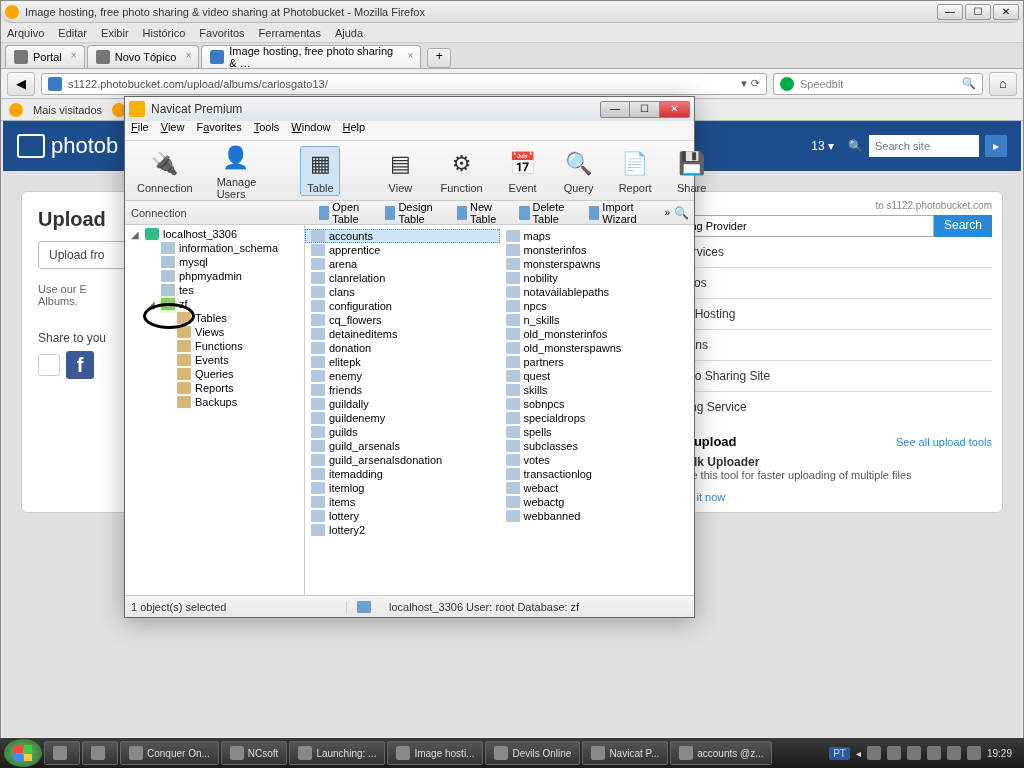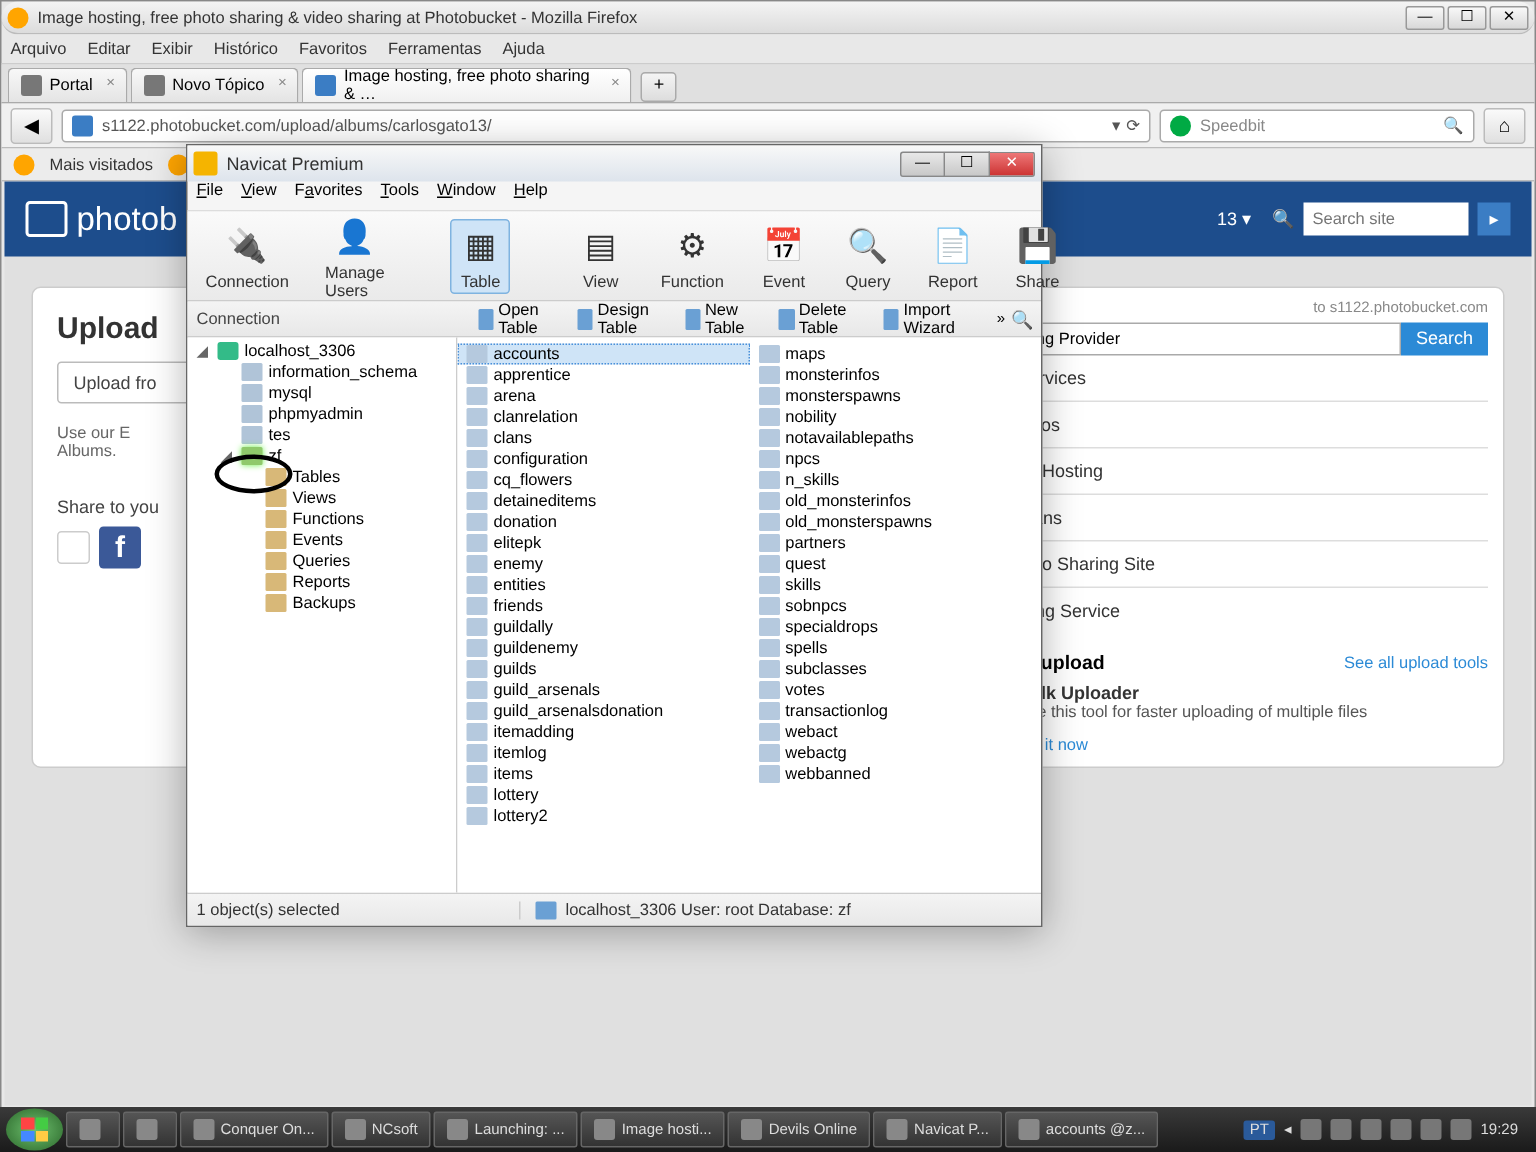--- a/index.html
+++ b/index.html
@@ -99,21 +99,21 @@
 .circle-mark { position: absolute; width: 52px; height: 26px; border: 3px solid #000; border-radius: 50%; pointer-events: none; }
 
 .nav-list { flex: 1; background: #fff; display: flex; padding: 4px 0; overflow: hidden; position: relative; }
 .list-col { flex: 1; display: flex; flex-direction: column; }
 .list-item { display: flex; align-items: center; gap: 4px; padding: 1px 6px; font-size: 11px; cursor: pointer; white-space: nowrap; }
 .list-item.sel { background: #cfe4f7; border: 1px dotted #4a90d9; padding: 0 5px; }
 .li-icon { width: 14px; height: 12px; background: #b5c9de; border-radius: 1px; flex-shrink: 0; }
 
 .nav-status { height: 22px; border-top: 1px solid #ccc; display: flex; align-items: center; font-size: 11px; color: #333; background: linear-gradient(#f4f4f4,#e8e8e8); }
 .nav-status .sl { width: 222px; padding-left: 6px; border-right: 1px solid #ccc; }
-.nav-status .sr { padding-left: 10px; display: flex; align-items: flex-start; gap: 6px; }
+.nav-status .sr { padding-left: 10px; display: flex; align-items: flex-start; gap: 18px; }
 .sr-ic { width: 14px; height: 12px; background: #6aa0d4; border-radius: 1px; }
 
 
 .taskbar { position: absolute; bottom: 0; left: 0; right: 0; height: 30px; background: linear-gradient(#3a3a3a,#1a1a1a); display: flex; align-items: center; padding: 0 4px; gap: 2px; }
 .startbtn { width: 38px; height: 28px; border-radius: 50%; background: radial-gradient(#6ec06e,#2a662a); display: flex; align-items: center; justify-content: center; cursor: pointer; }
 .start-flag { width: 18px; height: 16px; display: grid; grid-template: 1fr 1fr / 1fr 1fr; gap: 1px; }
 .start-flag span:nth-child(1){background:#f44;} .start-flag span:nth-child(2){background:#4c4;} .start-flag span:nth-child(3){background:#48f;} .start-flag span:nth-child(4){background:#fc4;}
 .tbtask { height: 24px; padding: 0 8px; background: linear-gradient(#555,#333); border: 1px solid #666; border-radius: 2px; color: #ddd; font-size: 10px; display: flex; align-items: center; gap: 4px; cursor: pointer; max-width: 102px; overflow: hidden; white-space: nowrap; }
 .tbtask .ti { width: 14px; height: 14px; background: #888; border-radius: 2px; flex-shrink: 0; }
 .systray { margin-left: auto; display: flex; align-items: center; gap: 6px; color: #ddd; font-size: 10px; padding-right: 8px; }
@@ -432,24 +432,20 @@
           <div class="list-item">
             <span class="li-icon"></span>
             <span>elitepk</span>
           </div>
           <div class="list-item">
             <span class="li-icon"></span>
             <span>enemy</span>
           </div>
           <div class="list-item">
             <span class="li-icon"></span>
-            <span>entities</span>
-          </div>
-          <div class="list-item">
-            <span class="li-icon"></span>
             <span>friends</span>
           </div>
           <div class="list-item">
             <span class="li-icon"></span>
             <span>guildally</span>
           </div>
           <div class="list-item">
             <span class="li-icon"></span>
             <span>guildenemy</span>
           </div>

